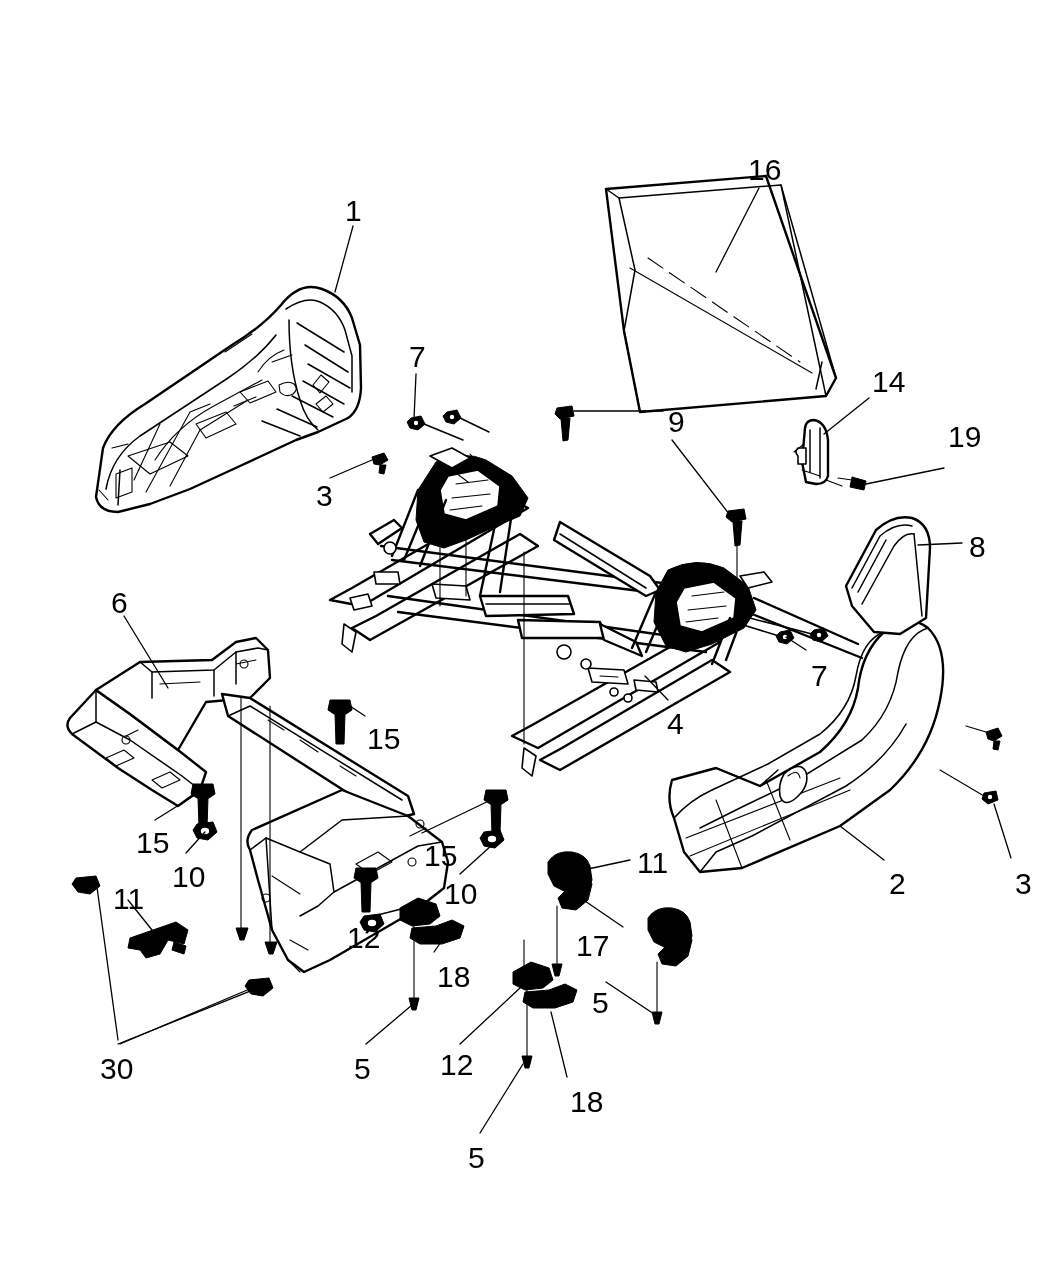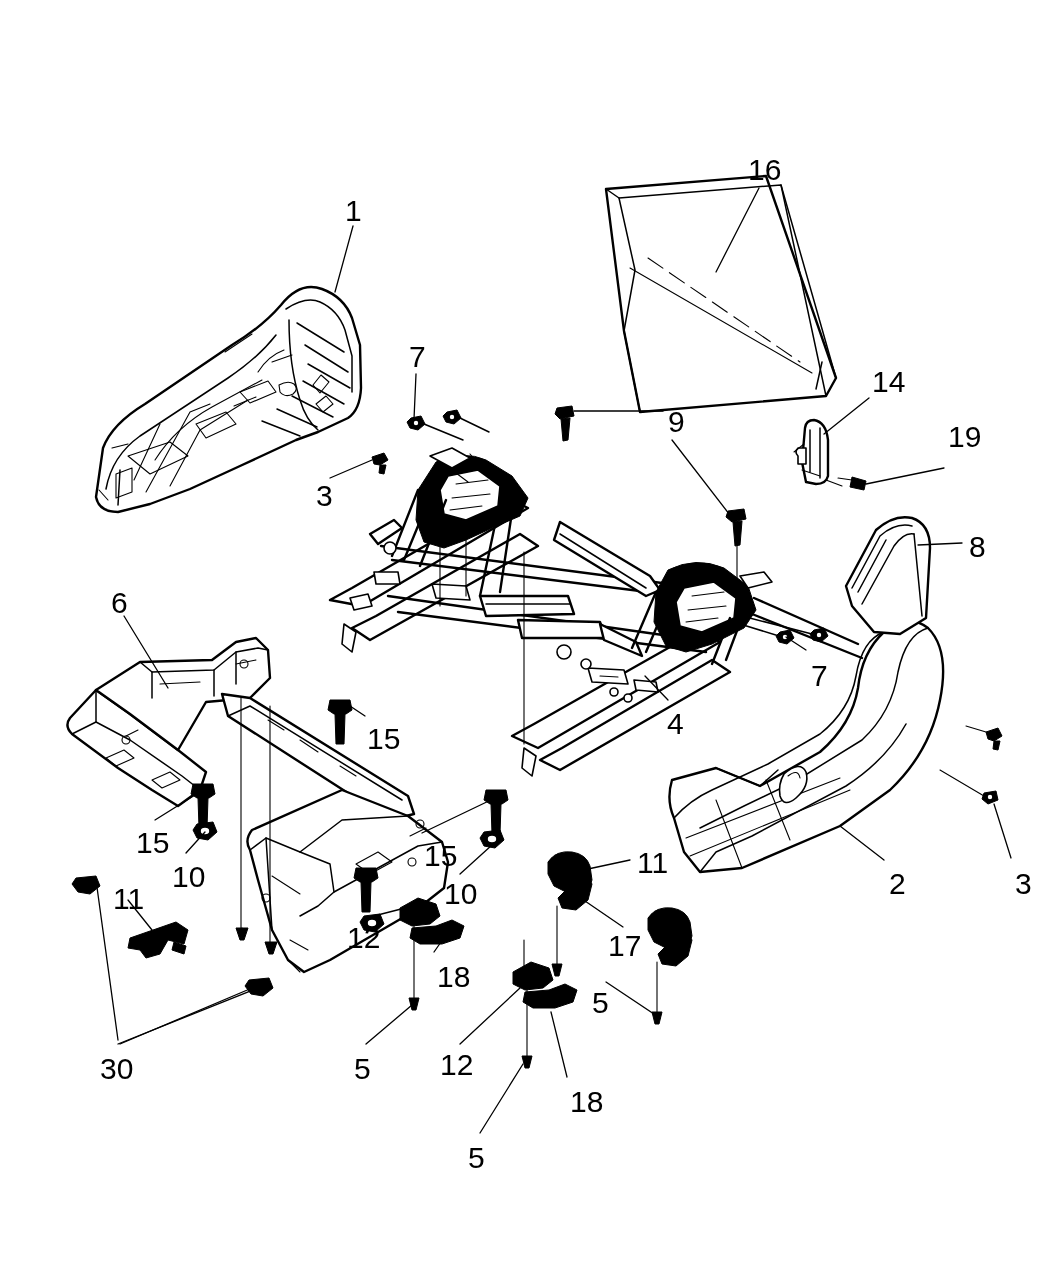--- a/index.html
+++ b/index.html
@@ -432,21 +432,21 @@
       <div class="callout" style="left: 667px; top: 709px;">4</div>
       <div class="callout" style="left: 811px; top: 661px;">7</div>
       <div class="callout" style="left: 367px; top: 724px;">15</div>
       <div class="callout" style="left: 136px; top: 828px;">15</div>
       <div class="callout" style="left: 172px; top: 862px;">10</div>
       <div class="callout" style="left: 424px; top: 841px;">15</div>
       <div class="callout" style="left: 444px; top: 879px;">10</div>
       <div class="callout" style="left: 889px; top: 869px;">2</div>
       <div class="callout" style="left: 1015px; top: 869px;">3</div>
       <div class="callout" style="left: 637px; top: 848px;">11</div>
-      <div class="callout" style="left: 608px; top: 931px;">17</div>
+      <div class="callout" style="left: 576px; top: 931px;">17</div>
       <div class="callout" style="left: 113px; top: 884px;">11</div>
       <div class="callout" style="left: 347px; top: 923px;">12</div>
       <div class="callout" style="left: 437px; top: 962px;">18</div>
       <div class="callout" style="left: 354px; top: 1054px;">5</div>
       <div class="callout" style="left: 592px; top: 988px;">5</div>
       <div class="callout" style="left: 440px; top: 1050px;">12</div>
       <div class="callout" style="left: 570px; top: 1087px;">18</div>
       <div class="callout" style="left: 468px; top: 1143px;">5</div>
       <div class="callout" style="left: 100px; top: 1054px;">30</div>
     </div>

